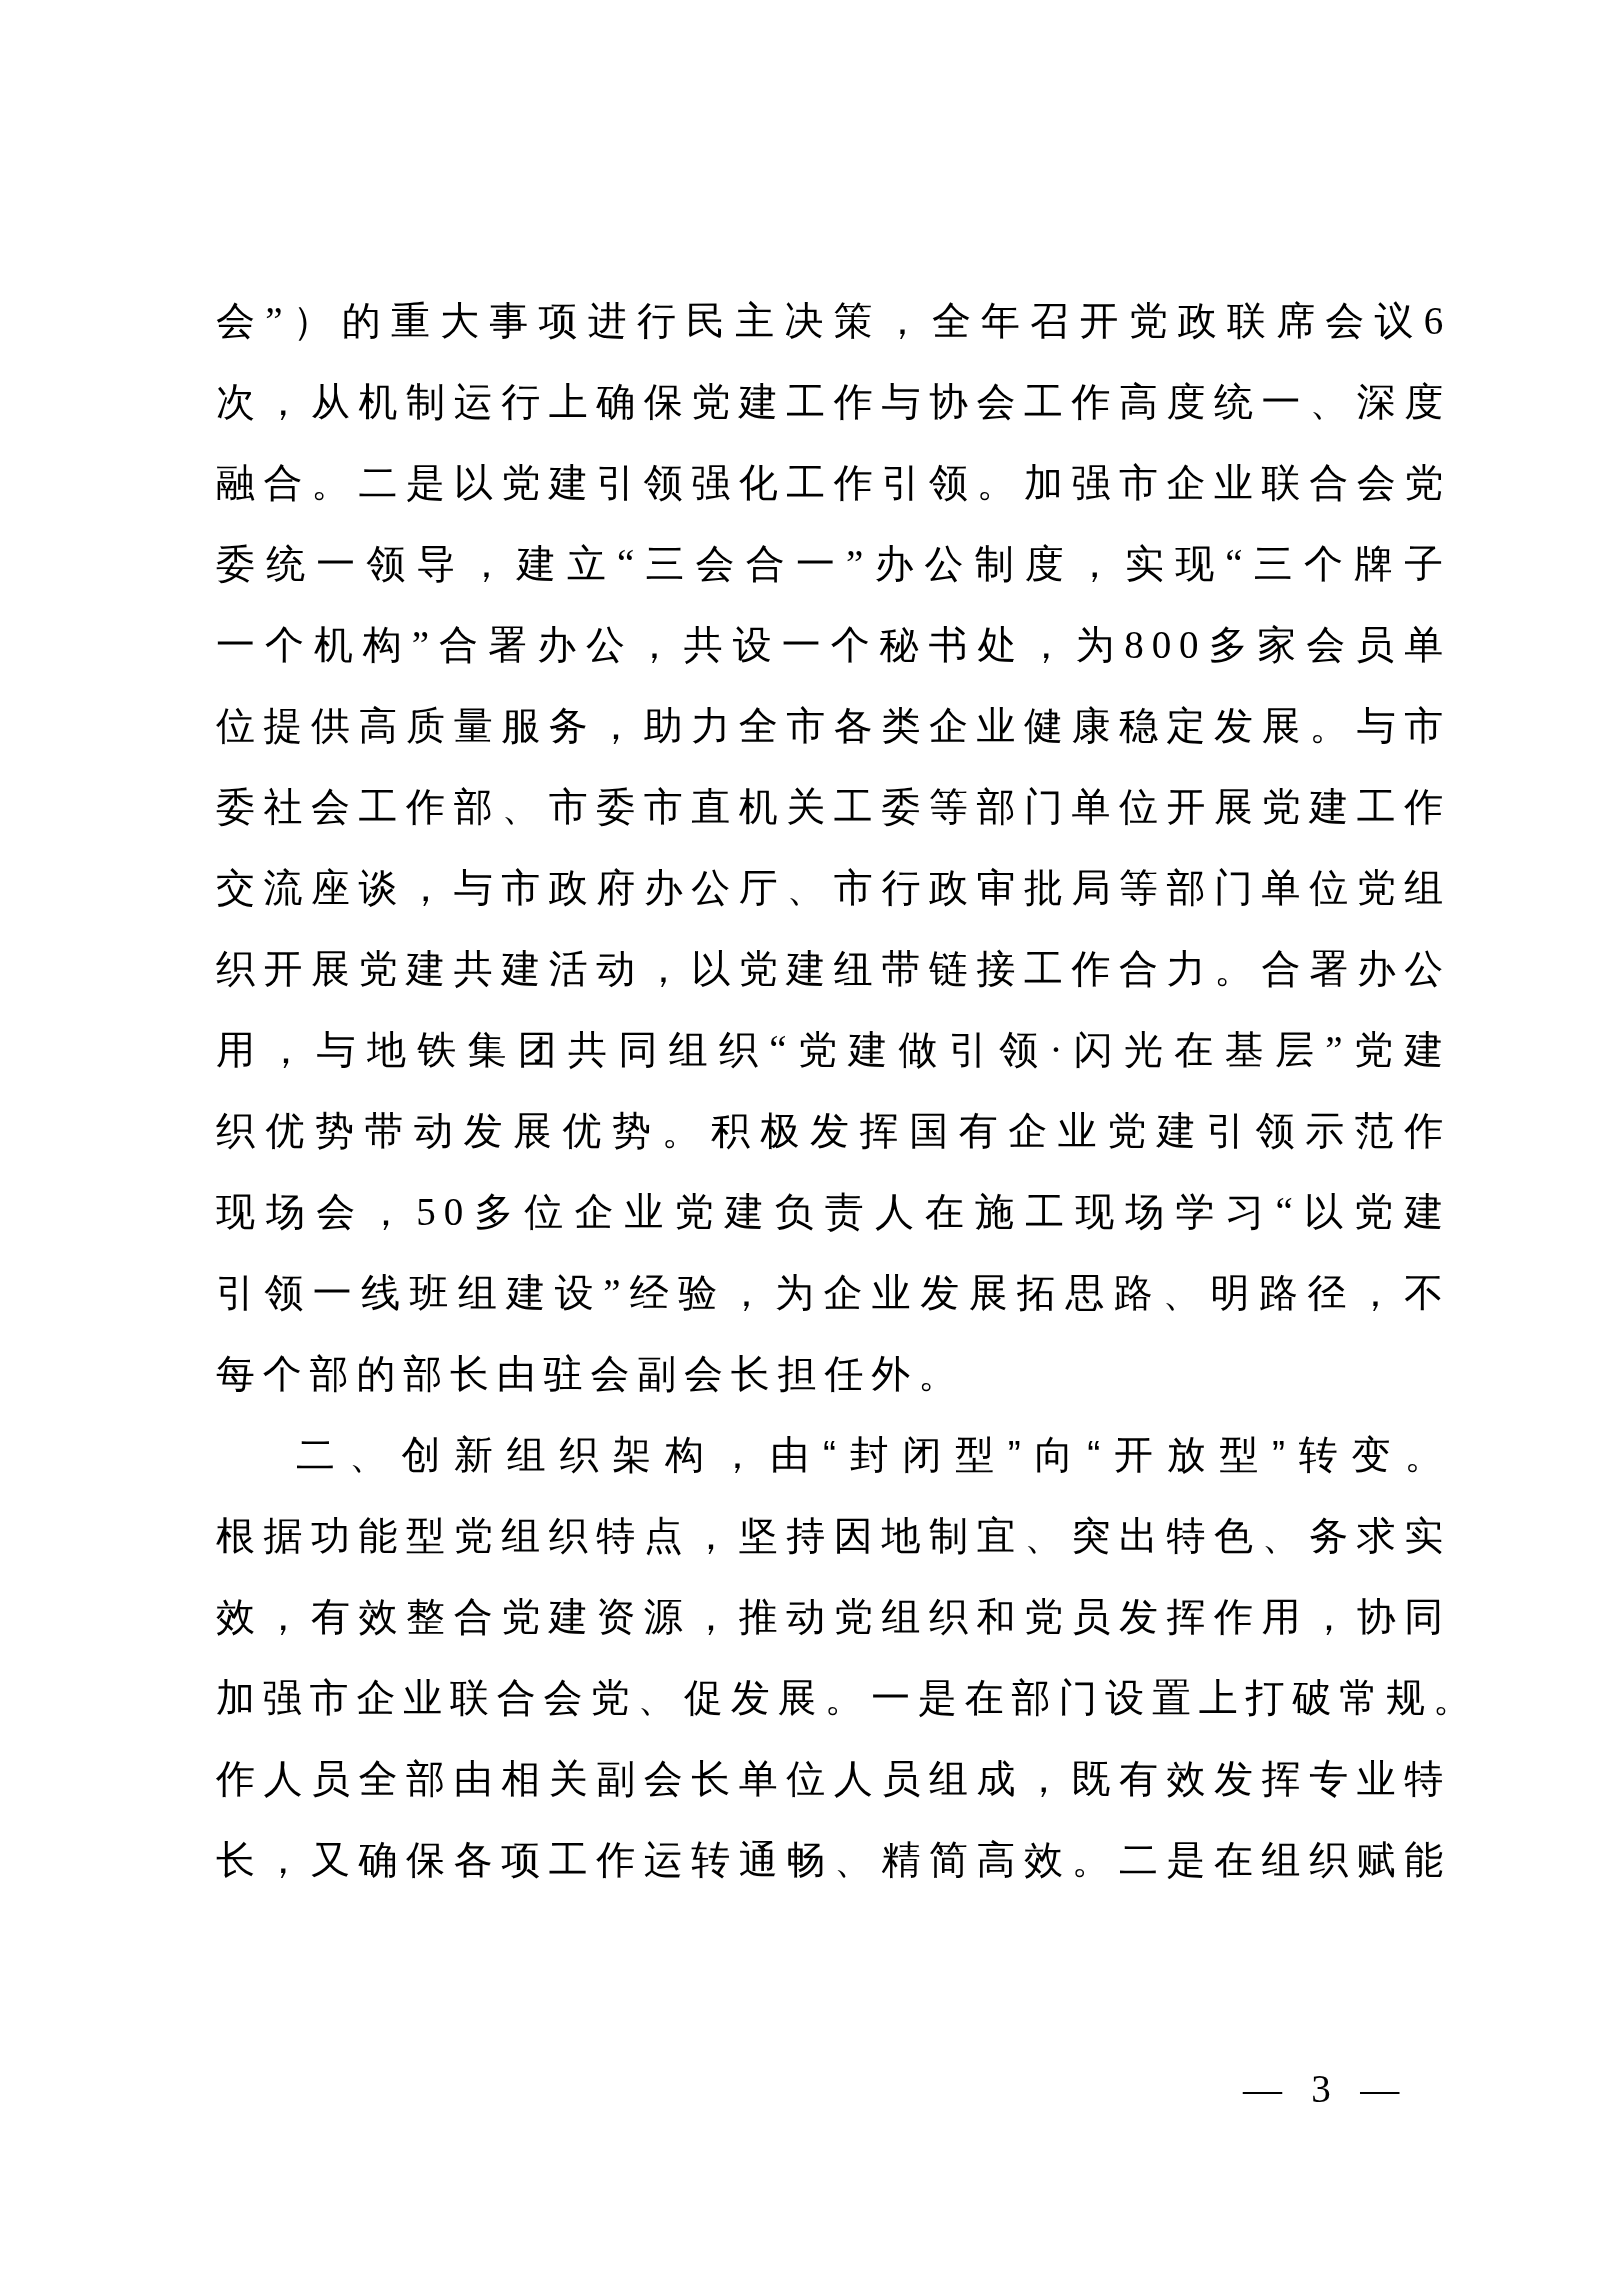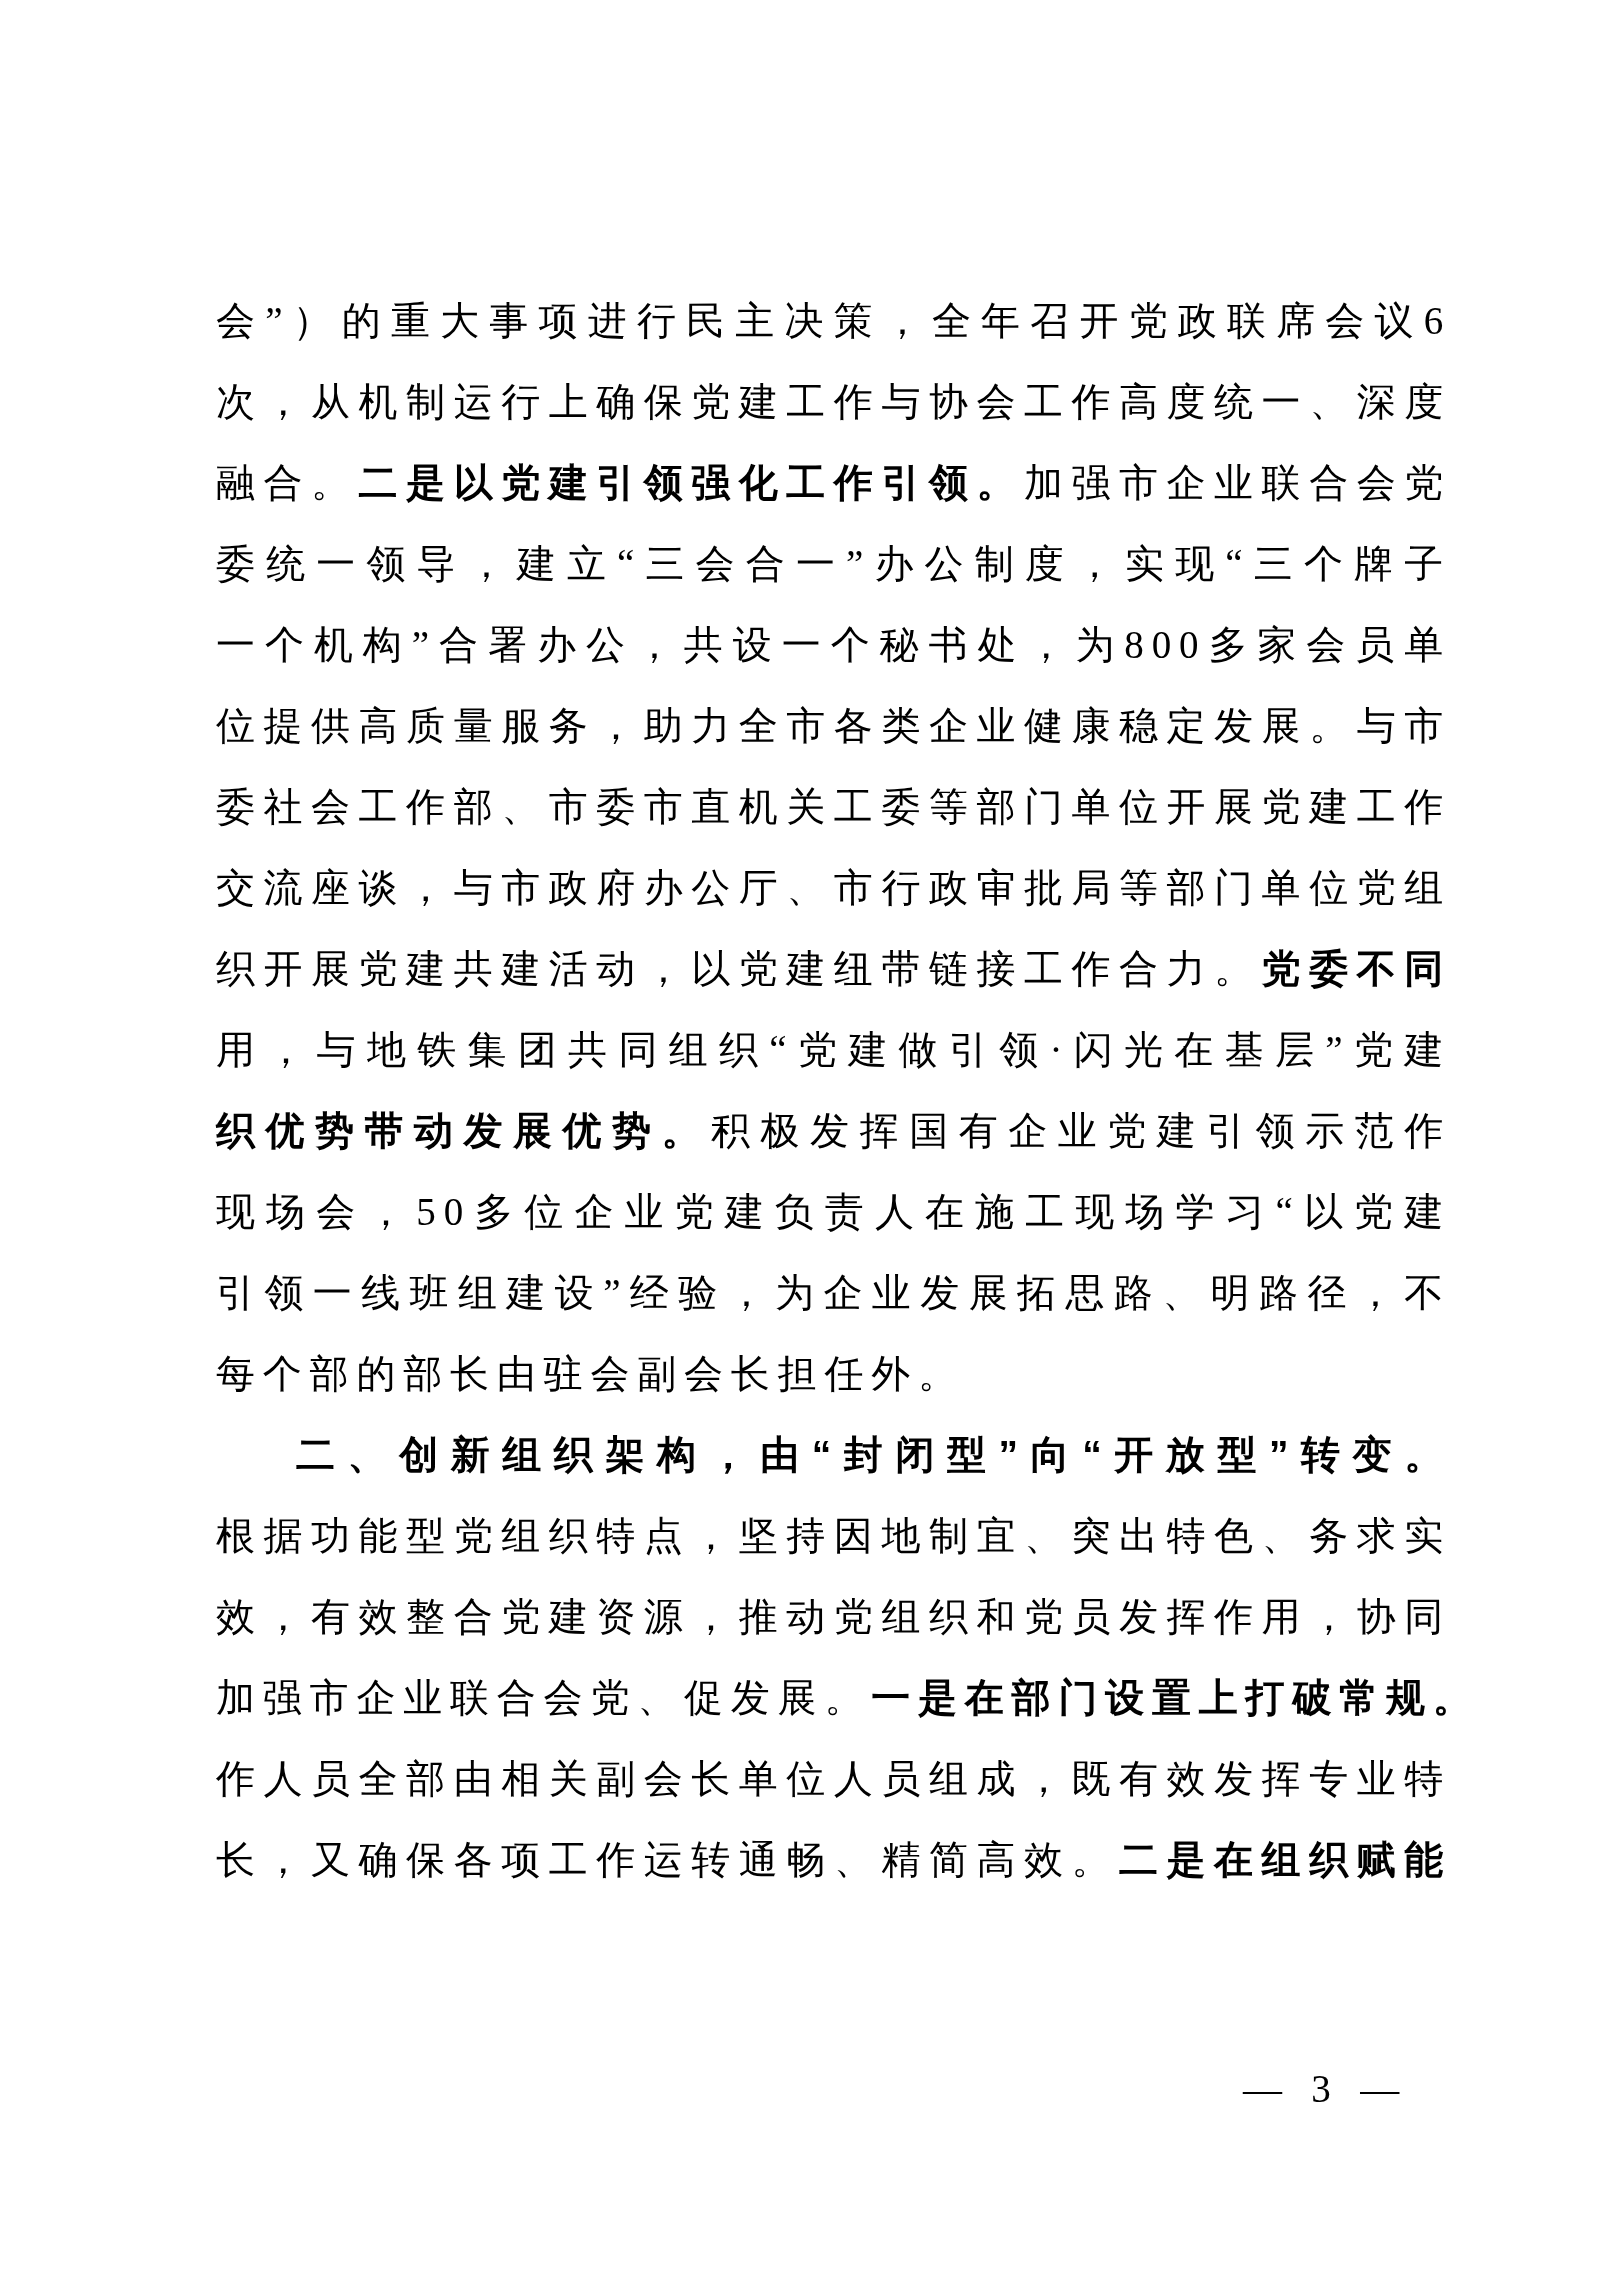--- a/index.html
+++ b/index.html
@@ -32,21 +32,21 @@
     text-justify: inter-character;
     white-space: nowrap;
   }
   .line.para-end {
     text-align-last: left;
   }
   .line.indented {
     padding-left: 80px;
   }
   .seg.bold {
-    font-weight: 700;
+    font-weight: 400;
   }
   .line.heading {
     font-family: "Liberation Sans", "DejaVu Sans", sans-serif;
     font-weight: 700;
   }
   .footer {
     position: absolute;
     left: 1243px;
     top: 2064px;
     height: 49px;
@@ -63,21 +63,21 @@
 <div class="page">
   <div class="text-block">
       <div class="line"><span class="seg">会”）的重大事项进行民主决策，全年召开党政联席会议6</span></div>
       <div class="line"><span class="seg">次，从机制运行上确保党建工作与协会工作高度统一、深度</span></div>
       <div class="line"><span class="seg">融合。</span><span class="seg bold">二是以党建引领强化工作引领。</span><span class="seg">加强市企业联合会党</span></div>
       <div class="line"><span class="seg">委统一领导，建立“三会合一”办公制度，实现“三个牌子</span></div>
       <div class="line"><span class="seg">一个机构”合署办公，共设一个秘书处，为800多家会员单</span></div>
       <div class="line"><span class="seg">位提供高质量服务，助力全市各类企业健康稳定发展。与市</span></div>
       <div class="line"><span class="seg">委社会工作部、市委市直机关工委等部门单位开展党建工作</span></div>
       <div class="line"><span class="seg">交流座谈，与市政府办公厅、市行政审批局等部门单位党组</span></div>
-      <div class="line"><span class="seg">织开展党建共建活动，以党建纽带链接工作合力。</span><span class="seg bold">党委不同</span></div>
+      <div class="line"><span class="seg">织开展党建共建活动，以党建纽带链接工作合力。</span><span class="seg bold">合署办公</span></div>
       <div class="line"><span class="seg">用，与地铁集团共同组织“党建做引领·闪光在基层”党建</span></div>
       <div class="line"><span class="seg bold">织优势带动发展优势。</span><span class="seg">积极发挥国有企业党建引领示范作</span></div>
       <div class="line"><span class="seg">现场会，50多位企业党建负责人在施工现场学习“以党建</span></div>
       <div class="line"><span class="seg">引领一线班组建设”经验，为企业发展拓思路、明路径，不</span></div>
       <div class="line para-end"><span class="seg">每个部的部长由驻会副会长担任外。</span></div>
       <div class="line indented heading"><span class="seg bold">二、创新组织架构，由“封闭型”向“开放型”转变。</span></div>
       <div class="line"><span class="seg">根据功能型党组织特点，坚持因地制宜、突出特色、务求实</span></div>
       <div class="line"><span class="seg">效，有效整合党建资源，推动党组织和党员发挥作用，协同</span></div>
       <div class="line"><span class="seg">加强市企业联合会党、促发展。</span><span class="seg bold">一是在部门设置上打破常规。</span></div>
       <div class="line"><span class="seg">作人员全部由相关副会长单位人员组成，既有效发挥专业特</span></div>

